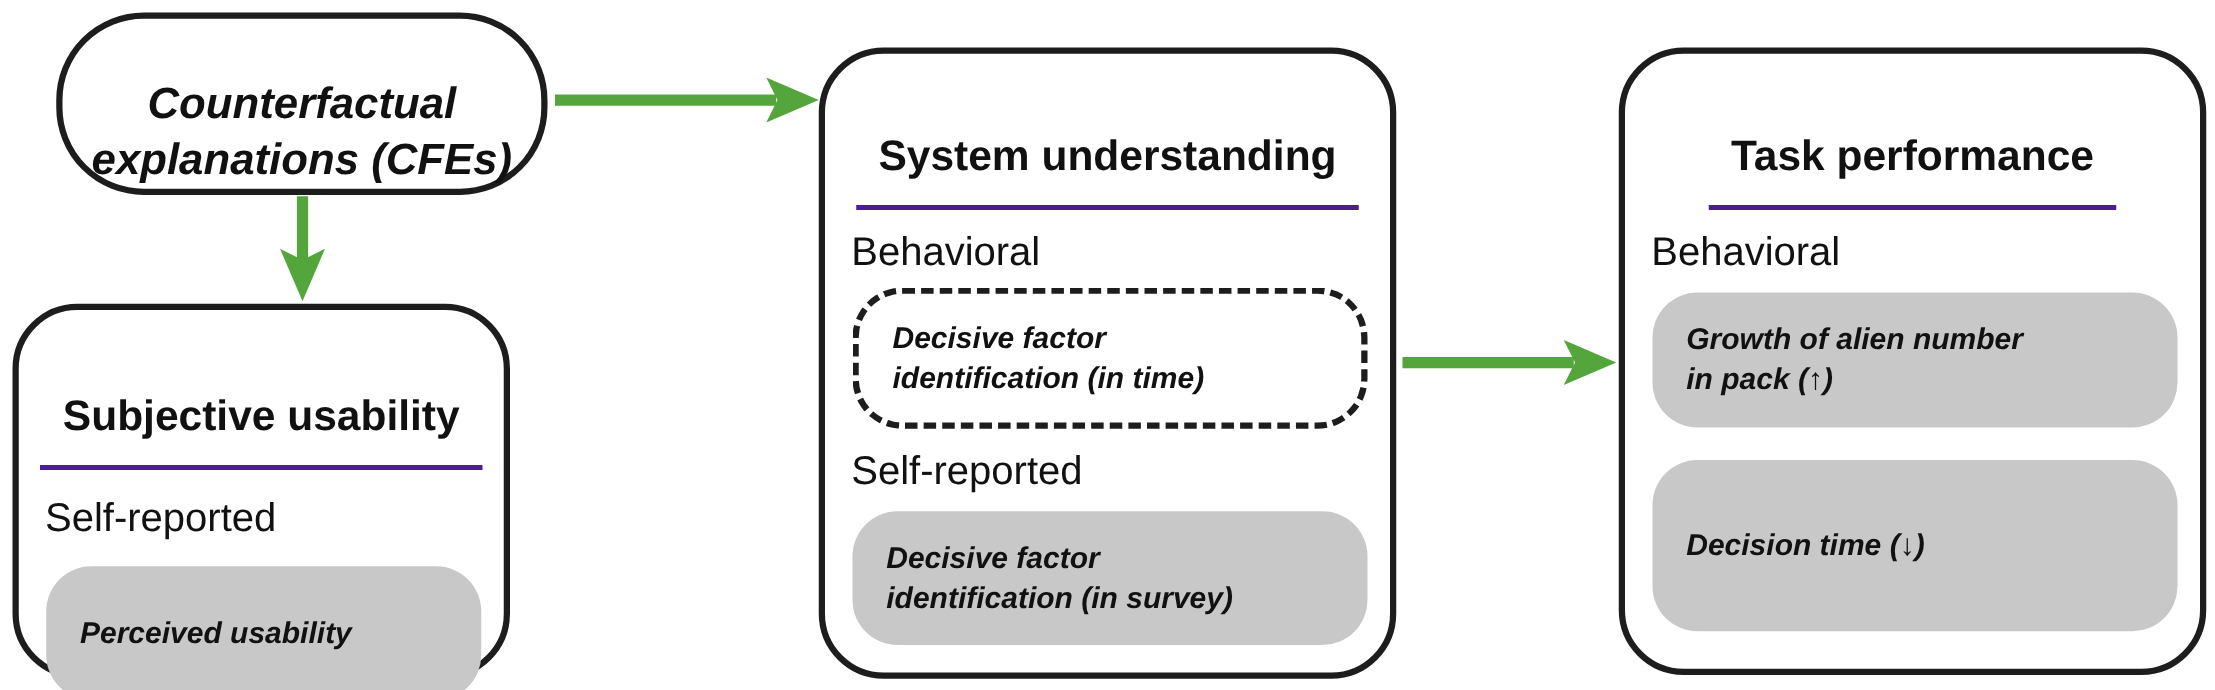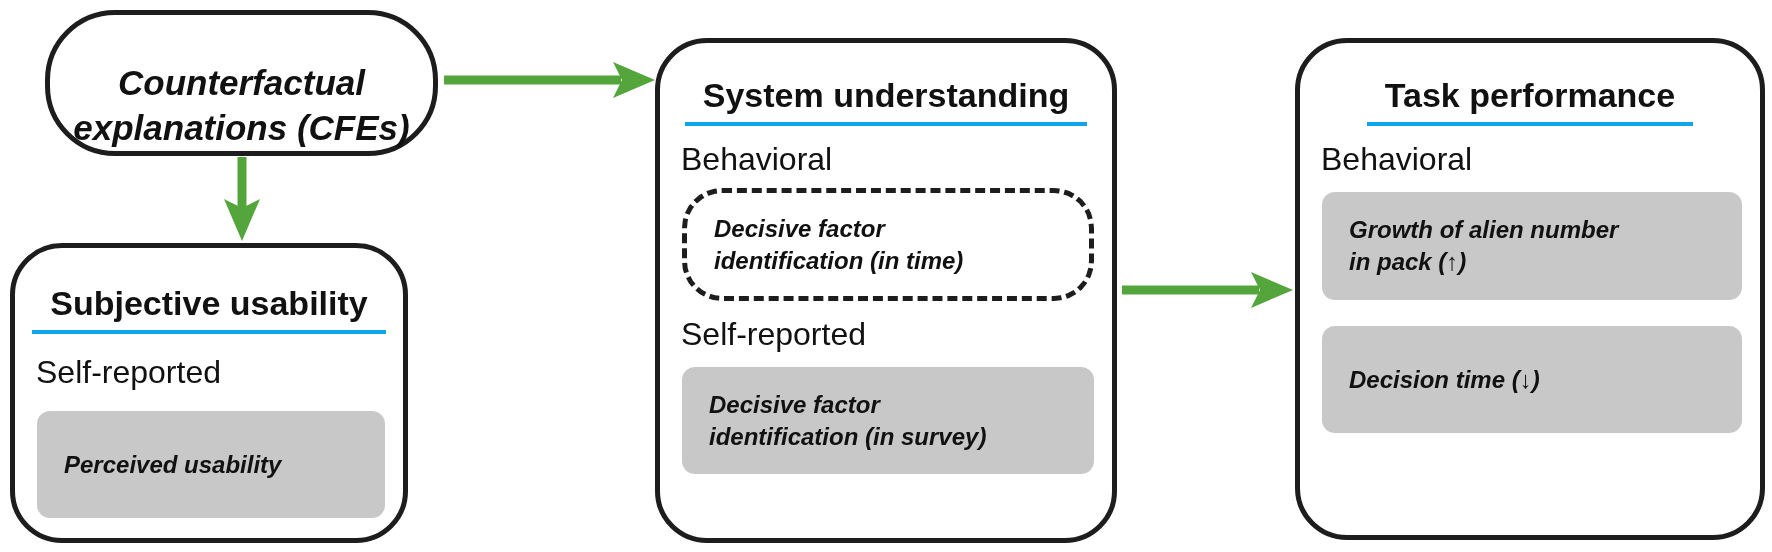--- a/index.html
+++ b/index.html
@@ -44,50 +44,51 @@
   .box-right  { left: 1295px; top: 38px;  width: 470px; height: 502px; }
 
   .title-row { text-align: center; }
   .box-left .title-row { margin-top: 36px; }
   .box-middle .title-row, .box-right .title-row { margin-top: 33px; }
 
   .box-title {
     display: inline-block;
     font-weight: bold;
     font-size: 34px;
-    padding: 0 18px 7px 18px;
-    border-bottom: 4px solid #0ea5e9;
+    padding: 0 18px 19px 18px;
+    border-bottom: 4px solid #4c1d95;
+    margin-top: 30px;
   }
 
   .section-label {
     font-size: 32px;
     margin: 15px 12px 0 21px;
   }
   .box-left .section-label { margin-top: 20px; }
 
   .item {
     margin: 14px 18px 0 22px;
     border-radius: 36px;
     padding: 0 27px;
     display: flex; flex-direction: column; justify-content: center;
     font-weight: bold; font-style: italic;
     font-size: 24px; line-height: 1.32;
   }
-  .item-filled { background: #c8c8c8; border-radius: 13px; }
+  .item-filled { background: #c8c8c8; }
   .item-dashed {
     background: #ffffff;
     border: 5px dashed #1d1d1d;
     border-radius: 40px;
   }
 
   .box-left .item-filled { height: 107px; margin-top: 20px; }
   .box-middle .item-dashed { height: 113px; margin-top: 10px; }
   .box-middle .item-filled { height: 107px; margin-top: 14px; }
   .box-right .item-growth { height: 108px; margin-top: 14px; }
-  .box-right .item-decision { height: 107px; margin-top: 26px; }
+  .box-right .item-decision { height: 137px; margin-top: 26px; }
 </style>
 </head>
 <body>
 
 <div class="canvas">
 
   <svg class="arrow-layer" viewBox="0 0 1772 552" aria-hidden="true">
 
     <g>
       <line x1="444" y1="80" x2="621" y2="80" stroke="#54a53c" stroke-width="9"></line>

